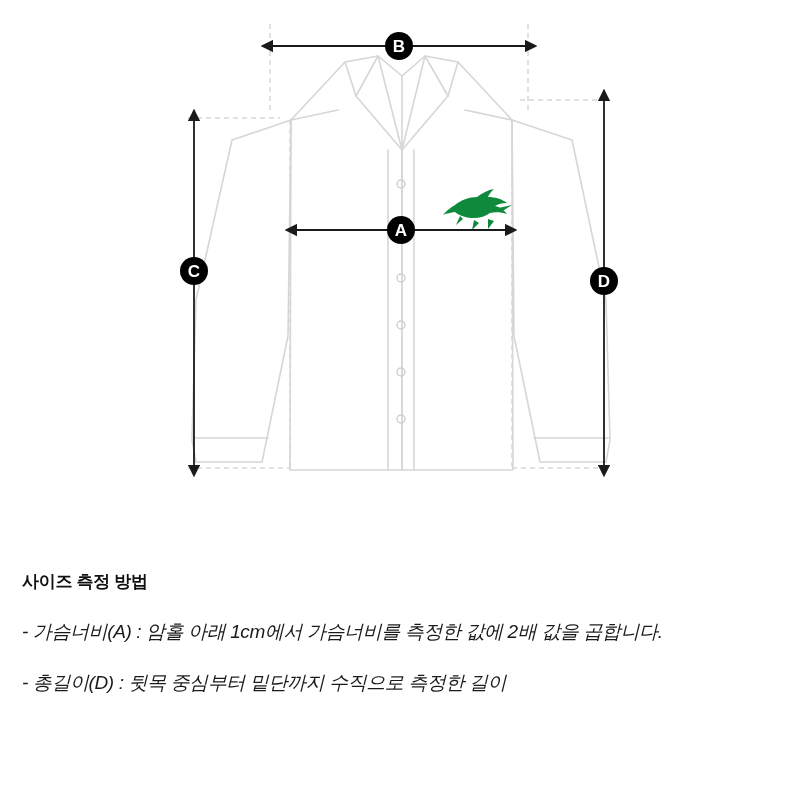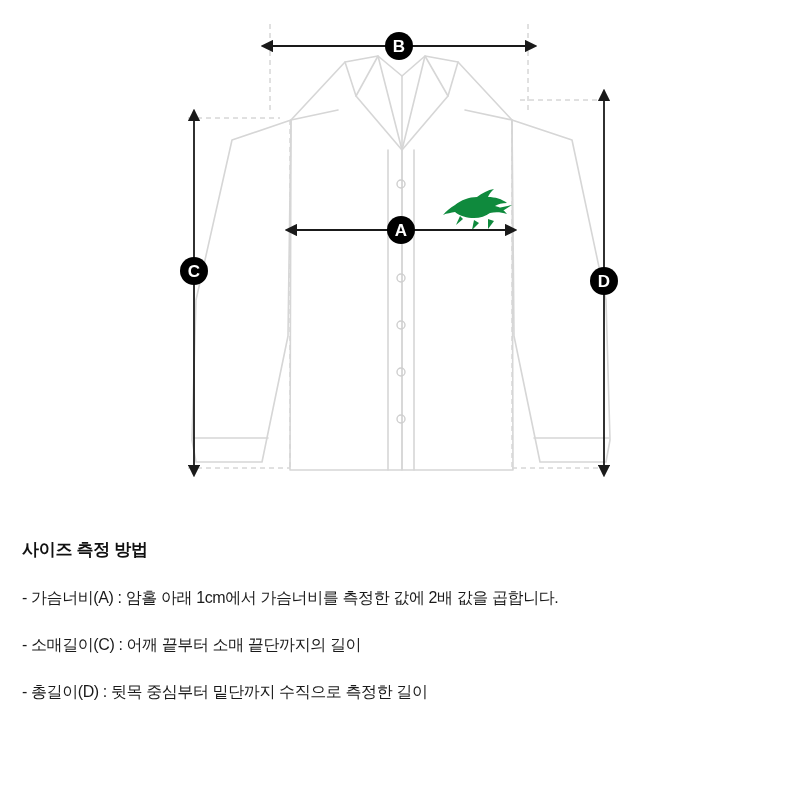--- a/index.html
+++ b/index.html
@@ -28,44 +28,45 @@
   .measure-label {
     font-family: "Liberation Sans", sans-serif;
     font-size: 17px;
     font-weight: bold;
     fill: #ffffff;
   }
 
   #guide-section {
     position: absolute;
     left: 0;
-    top: 508px;
+    top: 540px;
     width: 632px;
     padding: 0 22px;
     box-sizing: border-box;
   }
   #guide-title {
     font-size: 17px;
     font-weight: bold;
     color: #111111;
     margin: 30px 0 0 0;
     letter-spacing: -0.3px;
   }
   .guide-list {
     margin: 0;
     padding: 0;
     list-style: none;
   }
   .guide-item {
-    font-size: 16px;
+    font-size: 19px;
     color: #1a1a1a;
     margin-top: 27px;
     letter-spacing: -0.4px;
     line-height: 1.25;
     white-space: nowrap;
+    font-style: italic;
   }
 </style>
 </head>
 <body>
 
 <div id="diagram-area">
   <svg id="diagram-svg" width="800" height="520" viewBox="0 0 800 520">
 
     <g stroke="#c2c2c2" stroke-width="1" stroke-dasharray="5,4" fill="none">
 
@@ -162,16 +163,15 @@
       <text x="604" y="287" class="measure-label" text-anchor="middle">D</text>
     </g>
 
   </svg>
 </div>
 
 <div id="guide-section">
   <h2 id="guide-title">사이즈 측정 방법</h2>
   <ul class="guide-list">
     <li class="guide-item">- 가슴너비(A) : 암홀 아래 1cm에서 가슴너비를 측정한 값에 2배 값을 곱합니다.</li>
-    <li class="guide-item">- 소매길이(C) : 어깨 끝부터 소매 끝단까지의 길이</li>
     <li class="guide-item">- 총길이(D) : 뒷목 중심부터 밑단까지 수직으로 측정한 길이</li>
   </ul>
 </div>
 
 </body></html>

